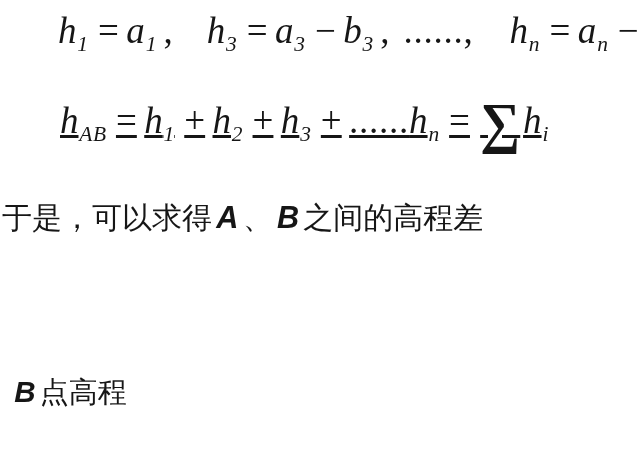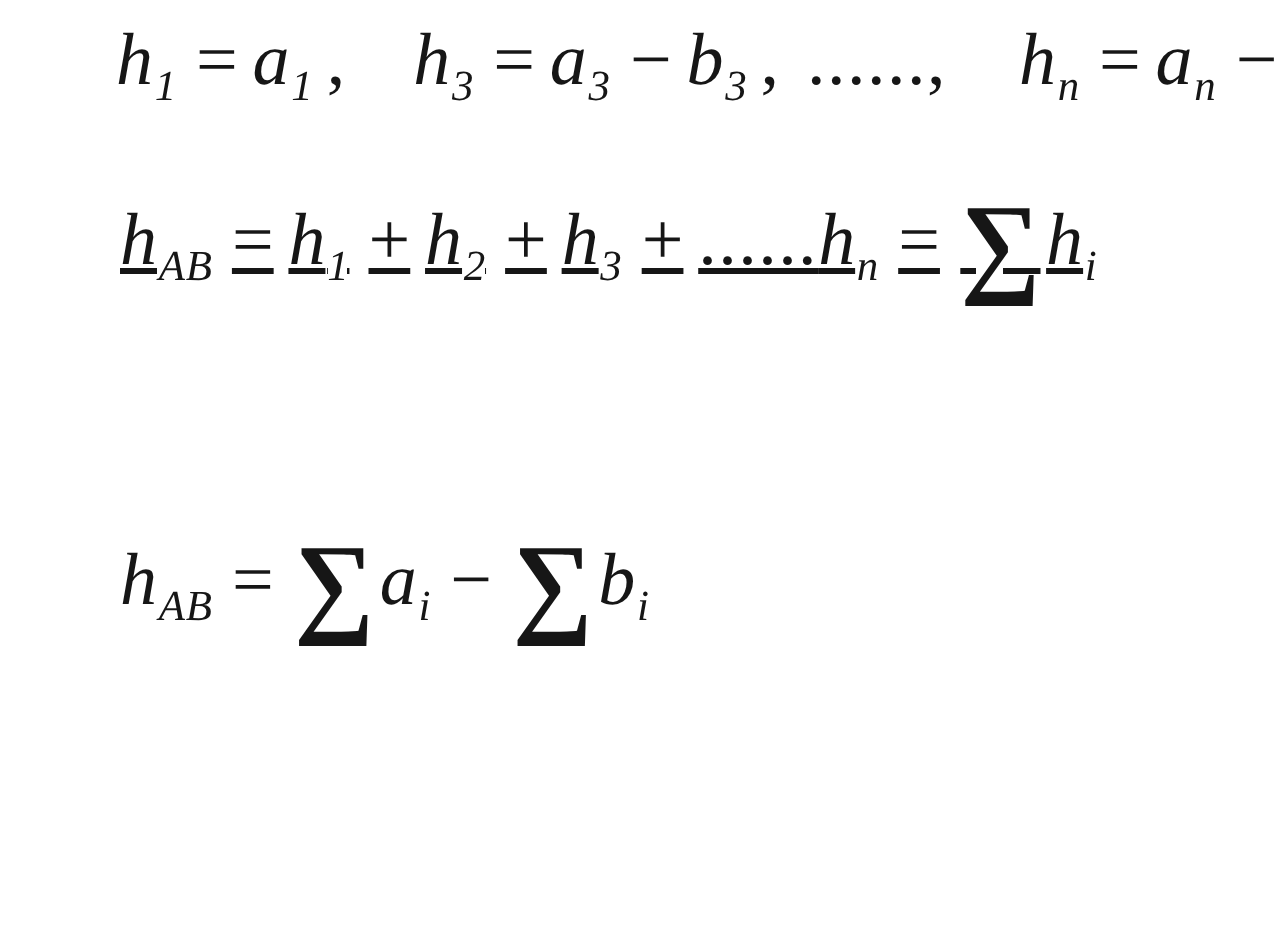--- a/index.html
+++ b/index.html
@@ -38,14 +38,15 @@
   .tk-abi { font-weight: 700; font-style: italic;
             font-family: "Liberation Sans", "DejaVu Sans", sans-serif;
             margin: 0 0.14em; font-size: 102%; }
 </style>
 </head>
 <body>
 
 <div class="canvas" style="background: rgb(255, 255, 255); color: rgb(22, 22, 22);">
   <div class="line f1"><span class="tk-v">h</span><span class="tk-sub">1</span><span class="tk-op">=</span><span class="tk-v">a</span><span class="tk-sub">1</span><span class="tk-pun">,</span><span class="tk-gap" style="width: 34px;"></span><span class="tk-v">h</span><span class="tk-sub">3</span><span class="tk-op">=</span><span class="tk-v">a</span><span class="tk-sub">3</span><span class="tk-op">−</span><span class="tk-v">b</span><span class="tk-sub">3</span><span class="tk-pun">,</span><span class="tk-gap" style="width: 14px;"></span><span class="tk-txt">......,</span><span class="tk-gap" style="width: 36px;"></span><span class="tk-v">h</span><span class="tk-sub">n</span><span class="tk-op">=</span><span class="tk-v">a</span><span class="tk-sub">n</span><span class="tk-op">−</span></div>
   <div class="line f2"><span class="tk-v">h</span><span class="tk-sub">AB</span><span class="tk-op">=</span><span class="tk-v">h</span><span class="tk-sub">1</span><span class="tk-op">+</span><span class="tk-v">h</span><span class="tk-sub">2</span><span class="tk-op">+</span><span class="tk-v">h</span><span class="tk-sub">3</span><span class="tk-op">+</span><span class="tk-txt">......</span><span class="tk-v">h</span><span class="tk-sub">n</span><span class="tk-op">=</span><span class="tk-sum">∑</span><span class="tk-v">h</span><span class="tk-sub">i</span></div>
-  <div class="line f3"><span class="tk-v">h</span><span class="tk-sub">AB</span><span class="tk-op">=</span><span class="tk-sum">∑</span><span class="tk-v">a</span><span class="tk-sub">i</span><span class="tk-op">−</span><span class="tk-sum">∑</span><span class="tk-v">b</span><span class="tk-sub">i</span></div>
+  <div class="line t1"><span class="tk-cjk">于是，可以求得</span><span class="tk-abi">A</span><span class="tk-cjk">、</span><span class="tk-abi">B</span><span class="tk-cjk">之间的高程差</span></div>
+  <div class="line t2"><span class="tk-abi">B</span><span class="tk-cjk">点高程</span></div>
 </div>
 
 </body></html>

